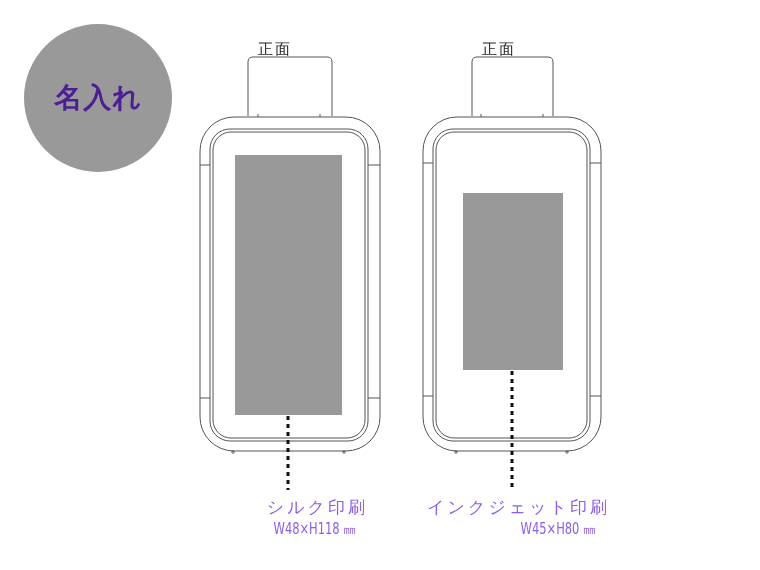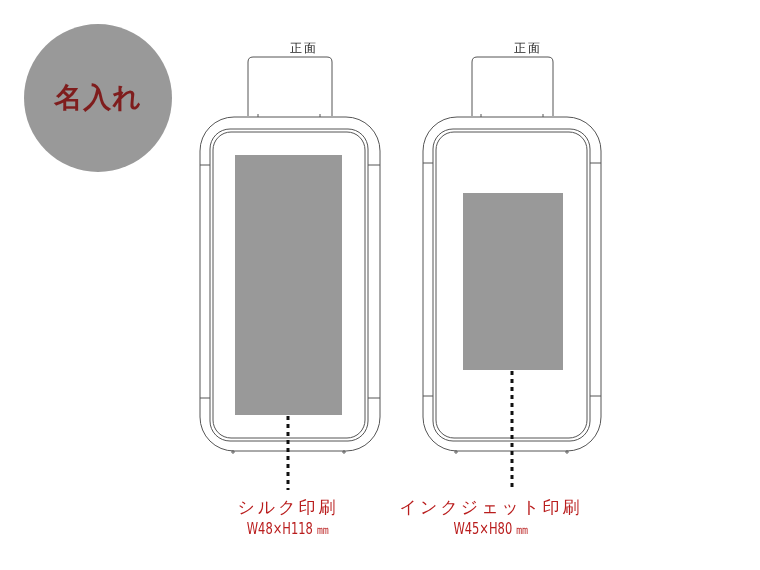--- a/index.html
+++ b/index.html
@@ -1,20 +1,20 @@
 <!DOCTYPE html>
 <html><head>
 <meta charset="utf-8">
 <style>
   html,body{margin:0;padding:0;background:#fff;}
   body{width:760px;height:570px;position:relative;overflow:hidden;font-family:"DejaVu Sans",sans-serif;}
-  .badge{position:absolute;left:24px;top:24px;width:148px;height:148px;border-radius:50%;background:#999999;color:#7f1d1d;display:flex;flex-direction:column;align-items:center;justify-content:center;font-weight:bold;font-size:28px;line-height:36px;letter-spacing:1px;}
-  .front-label{position:absolute;font-size:12px;color:#222;width:60px;text-align:right;letter-spacing:2px;}
+  .badge{position:absolute;left:24px;top:24px;width:148px;height:148px;border-radius:50%;background:#999999;color:#4c1d95;display:flex;flex-direction:column;align-items:center;justify-content:center;font-weight:bold;font-size:28px;line-height:36px;letter-spacing:1px;}
+  .front-label{position:absolute;font-size:15px;color:#222;width:60px;text-align:left;letter-spacing:2px;}
   svg.drawing{position:absolute;left:0;top:0;}
-  .caption{position:absolute;text-align:center;color:#b91c1c;}
+  .caption{position:absolute;text-align:right;color:#8b5cf6;}
   .caption .title{font-size:17px;letter-spacing:3px;line-height:22px;}
   .caption .dims{font-family:"DejaVu Sans Condensed","DejaVu Sans",sans-serif;font-size:15px;line-height:22px;transform:scaleX(0.85);}
 </style>
 </head>
 <body>
 
 <div class="badge">
   <span>名入れ</span>
 </div>
 
@@ -59,16 +59,16 @@
   </g>
   <rect x="463" y="193" width="100" height="177" fill="#999999"></rect>
   <line x1="512" y1="371" x2="512" y2="490" stroke="#111" stroke-width="3" stroke-dasharray="4,4"></line>
 </svg>
 
 <div class="caption" style="left:208px;top:496px;width:160px;">
   <div class="title">シルク印刷</div>
   <div class="dims">W48×H118 ㎜</div>
 </div>
 
-<div class="caption" style="left:396px;top:496px;width:190px;">
+<div class="caption" style="left:420px;top:496px;width:190px;">
   <div class="title">インクジェット印刷</div>
   <div class="dims">W45×H80 ㎜</div>
 </div>
 
 </body></html>

